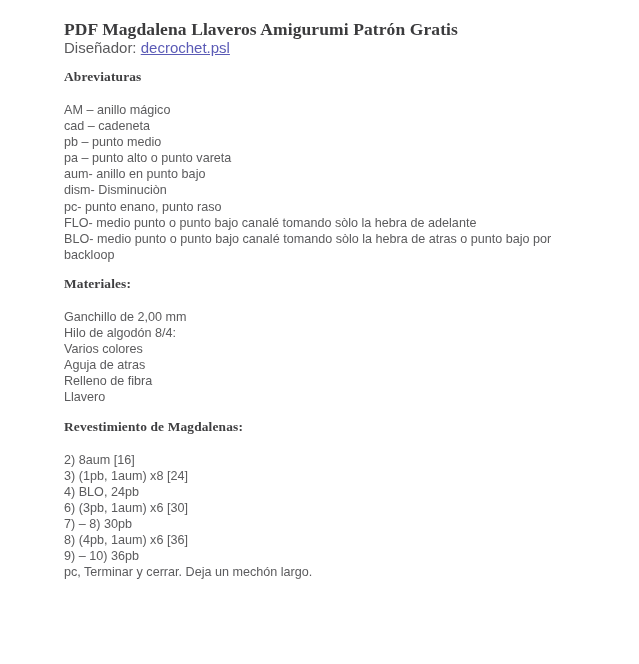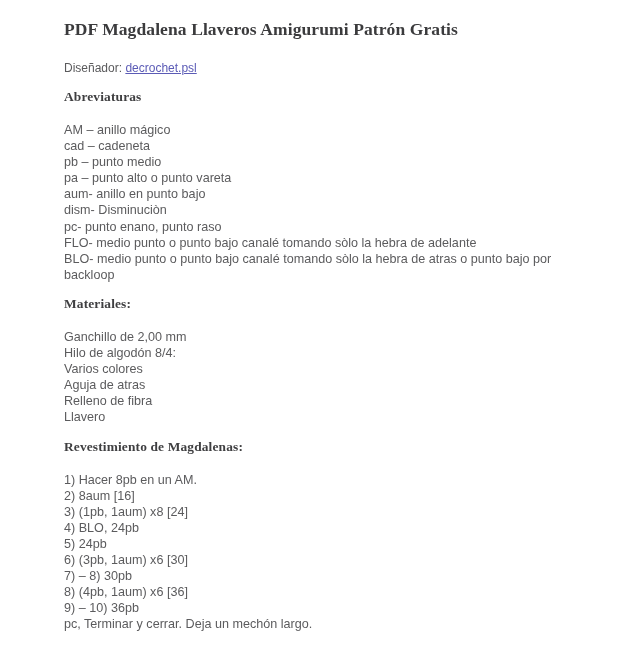--- a/index.html
+++ b/index.html
@@ -27,24 +27,24 @@
     font-weight: bold;
     font-size: 17.5px;
     line-height: 22px;
     color: #3b3b3d;
     letter-spacing: 0.1px;
     margin: 0 0 0 0;
     white-space: nowrap;
   }
   .designer-line {
     font-family: "Liberation Sans", sans-serif;
-    font-size: 12px;
+    font-size: 15px;
     line-height: 16px;
     color: #5a5a5c;
-    margin-top: 20px;
+    margin-top: 0;
     white-space: nowrap;
   }
   .designer-label {
     color: #5a5a5c;
   }
   .designer-link {
     color: #5b5bb6;
     text-decoration: underline;
     text-underline-offset: 1px;
     cursor: pointer;
@@ -105,25 +105,23 @@
     <div class="line">Hilo de algodón 8/4:</div>
     <div class="line">Varios colores</div>
     <div class="line">Aguja de atras</div>
     <div class="line">Relleno de fibra</div>
     <div class="line">Llavero</div>
   </div>
 
   <div class="section-heading gap-before-heading">Revestimiento de Magdalenas:</div>
 
   <div class="body-block gap-after-heading">
-    <div class="line">1) Hacer 8pb en un AM.</div>
     <div class="line">2) 8aum [16]</div>
     <div class="line">3) (1pb, 1aum) x8 [24]</div>
     <div class="line">4) BLO, 24pb</div>
-    <div class="line">5) 24pb</div>
     <div class="line">6) (3pb, 1aum) x6 [30]</div>
     <div class="line">7) – 8) 30pb</div>
     <div class="line">8) (4pb, 1aum) x6 [36]</div>
     <div class="line">9) – 10) 36pb</div>
     <div class="line">pc, Terminar y cerrar. Deja un mechón largo.</div>
   </div>
 
 </div>
 
 </body></html>

